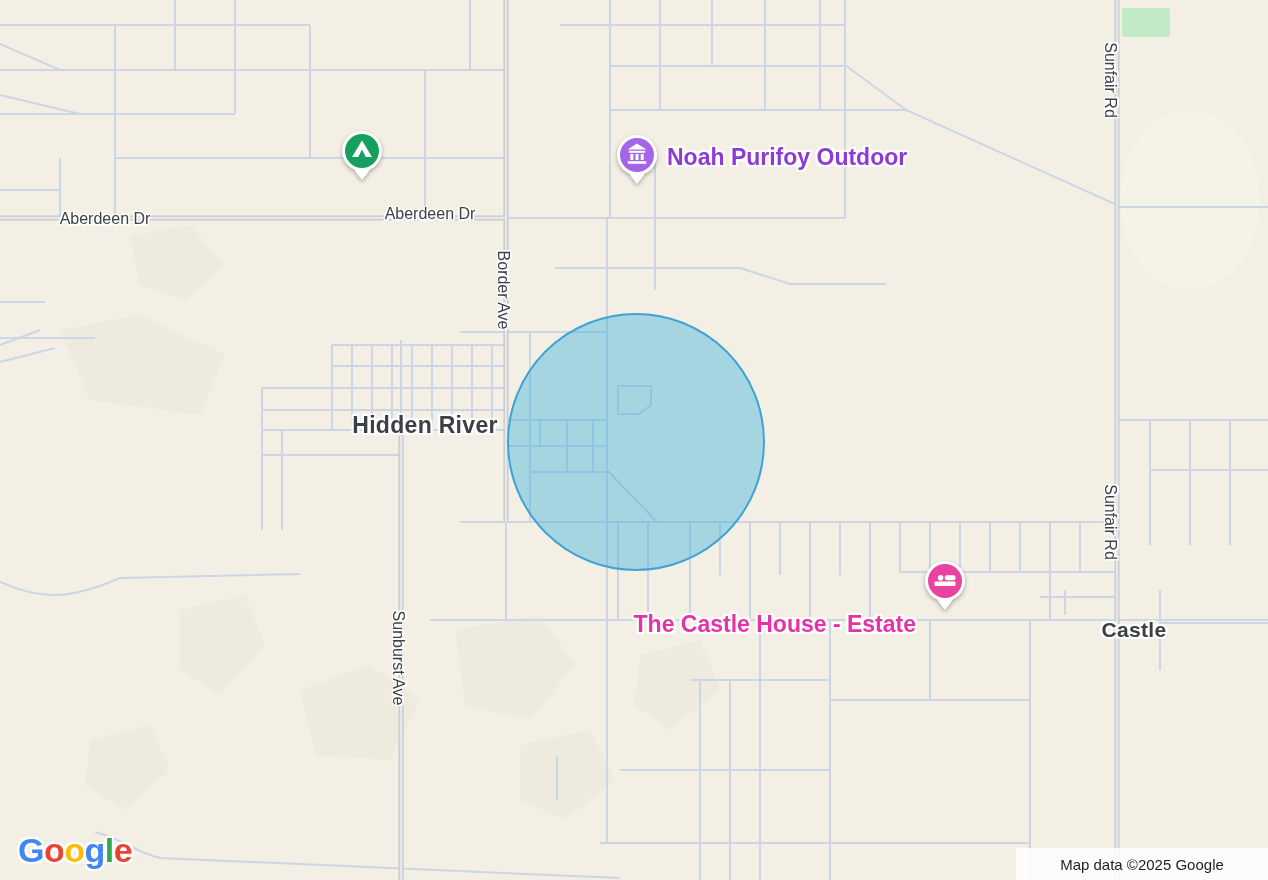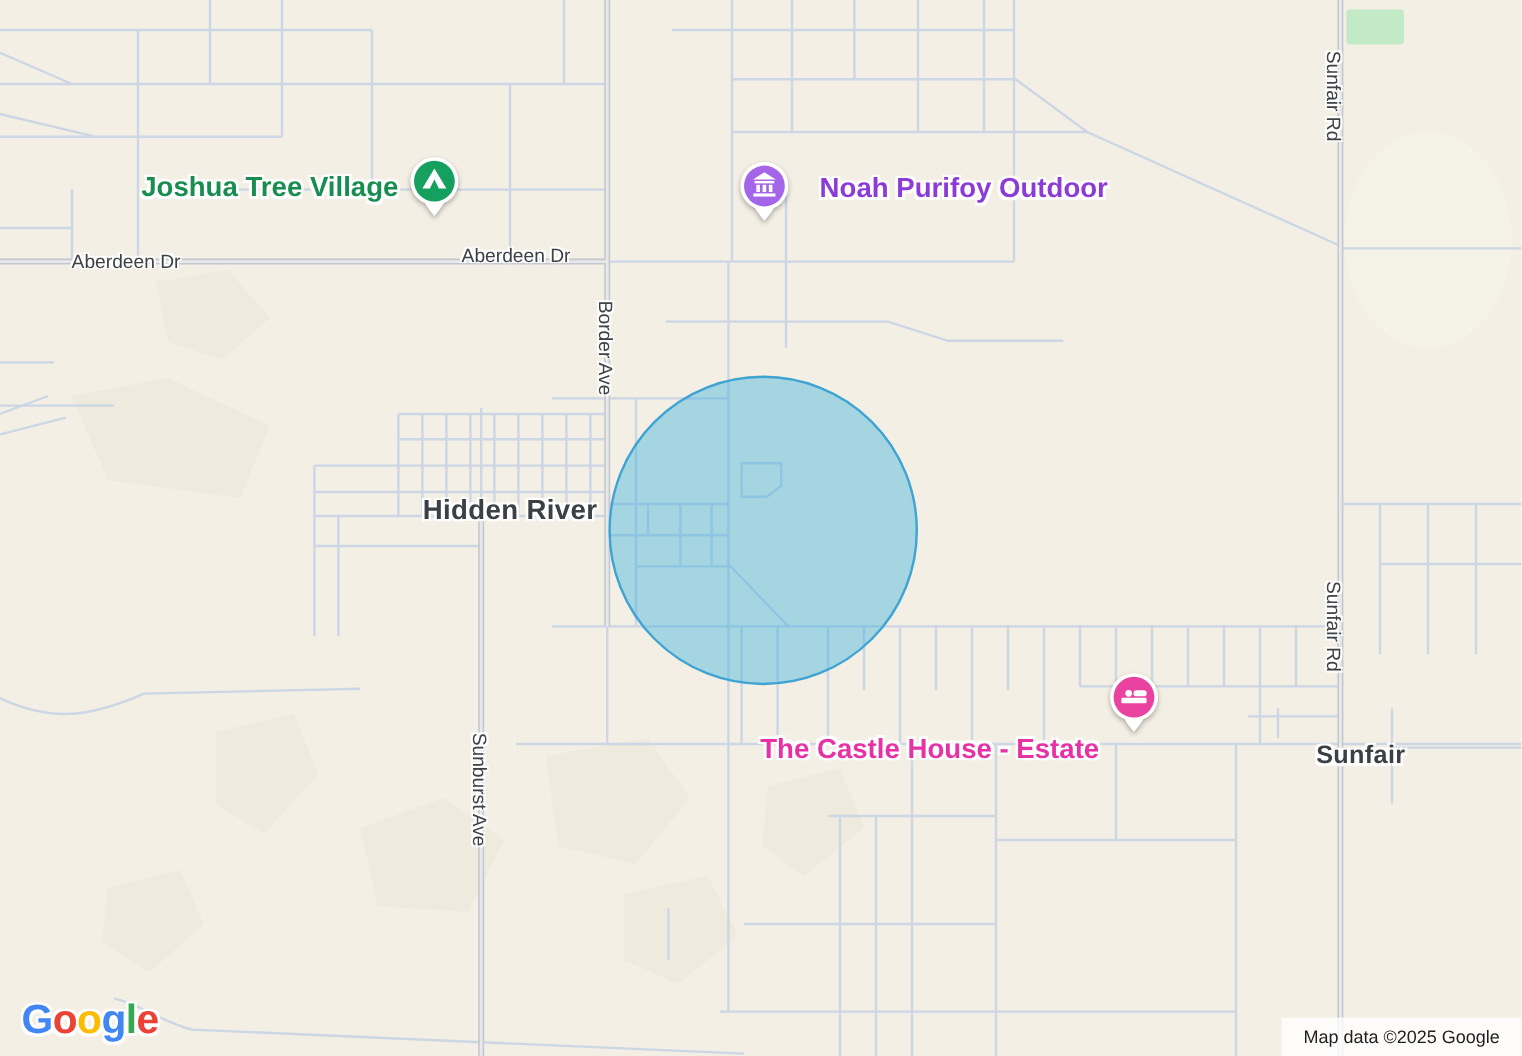--- a/index.html
+++ b/index.html
@@ -21,21 +21,21 @@
   .road-label.rot{transform:translate(-50%,-50%) rotate(90deg);}
   .place-label{position:absolute;font-weight:700;color:var(--label-dark,#3b4045);letter-spacing:.3px;
     white-space:nowrap;transform:translate(-50%,-50%);
     text-shadow:-2px -2px 0 #fff,2px -2px 0 #fff,-2px 2px 0 #fff,2px 2px 0 #fff,0 0 4px #fff;padding-left:36px;}
   .poi{position:absolute;left:0;top:0;z-index:10;}
   .poi-label{position:absolute;font-size:23px;font-weight:600;line-height:27px;white-space:nowrap;
     text-shadow:-2px -2px 0 #fff,2px -2px 0 #fff,-2px 2px 0 #fff,2px 2px 0 #fff,0 0 4px #fff,0 0 4px #fff;cursor:pointer;}
   .poi-label.side-left{transform:translate(-100%,-50%);text-align:right;}
   .poi-label.side-right{transform:translate(0,-50%);text-align:left;}
   .poi-pin{position:absolute;transform:translate(-50%,-23px);filter:drop-shadow(0 2px 2px rgba(0,0,0,.3));cursor:pointer;}
-  #attribution{position:absolute;right:0;bottom:0;width:200px;height:32px;z-index:20;
+  #attribution{position:absolute;right:0;bottom:0;width:252px;height:32px;z-index:20;
     background:rgba(255,255,255,.8);display:flex;align-items:center;justify-content:center;margin-left:21px;}
   #attribution span{font-size:15px;color:#1f1f1f;}
   #google-logo{position:absolute;left:18px;bottom:10px;z-index:20;font-size:34px;font-weight:600;
     letter-spacing:-.5px;cursor:pointer;
     text-shadow:-2px -2px 0 #fff,2px -2px 0 #fff,-2px 2px 0 #fff,2px 2px 0 #fff,0 0 4px #fff;}
 </style>
 </head>
 <body>
 
 <div id="map" style="--bg: #f3efe4; --road-thin: #ccd6e5; --road-main-casing: #c4c8ce; --road-main-core: #e7e8ea; --terrain: #ebe8da; --park: #c3eac6; --label-dark: #3b4045; --road-label: #3e4246;">
@@ -69,39 +69,38 @@
   </div>
 
   <div id="labels">
       <span class="road-label" style="left: 105px; top: 219px;">Aberdeen Dr</span>
       <span class="road-label" style="left: 430px; top: 214px;">Aberdeen Dr</span>
       <span class="road-label rot" style="left: 503px; top: 290px;">Border Ave</span>
       <span class="road-label rot" style="left: 398px; top: 658px;">Sunburst Ave</span>
       <span class="road-label rot" style="left: 1110px; top: 80px;">Sunfair Rd</span>
       <span class="road-label rot" style="left: 1110px; top: 522px;">Sunfair Rd</span>
       <span class="place-label" style="left: 407px; top: 425px; font-size: 23px;">Hidden River</span>
-      <span class="place-label" style="left: 1116px; top: 630px; font-size: 21px;">Sunfair</span>
+      <span class="place-label" style="left: 1116px; top: 630px; font-size: 21px;">Castle</span>
     </div>
 
   <div class="poi">
     <div class="poi-label side-left" style="left: 332px; top: 156px; color: rgb(24, 141, 79);">
-        <div>Joshua Tree Village</div>
       </div>
     <svg class="poi-pin" width="46" height="56" viewBox="0 0 46 56" style="left: 362px; top: 151px;">
       <path d="M14.5 40 C17 45 20 48.5 23 52 C26 48.5 29 45 31.5 40 Z" fill="#fff"></path>
       <circle cx="23" cy="23" r="20" fill="#fff"></circle>
       <circle class="pin-fill" cx="23" cy="23" r="17" fill="#16a05f"></circle>
       <g>
         <path d="M23 12.5 L33 29 H13 Z M23 21.5 L26.8 29 H19.2 Z" fill="#fff" fill-rule="evenodd"></path>
       </g>
     </svg>
   </div>
 
   <div class="poi">
-    <div class="poi-label side-right" style="left: 667px; top: 157px; color: rgb(140, 59, 214); margin-left: 16px;">
+    <div class="poi-label side-right" style="left: 667px; top: 157px; color: rgb(140, 59, 214);">
         <div>Noah Purifoy Outdoor</div>
       </div>
     <svg class="poi-pin" width="46" height="56" viewBox="0 0 46 56" style="left: 637px; top: 155px;">
       <path d="M14.5 40 C17 45 20 48.5 23 52 C26 48.5 29 45 31.5 40 Z" fill="#fff"></path>
       <circle cx="23" cy="23" r="20" fill="#fff"></circle>
       <circle class="pin-fill" cx="23" cy="23" r="17" fill="#a465e8"></circle>
       <g fill="#fff">
         <path d="M23 11.5 L32.5 17.5 H13.5 Z"></path>
         <rect x="14.8" y="18.8" width="16.4" height="2"></rect>
         <rect x="16.3" y="22" width="3" height="6"></rect>

